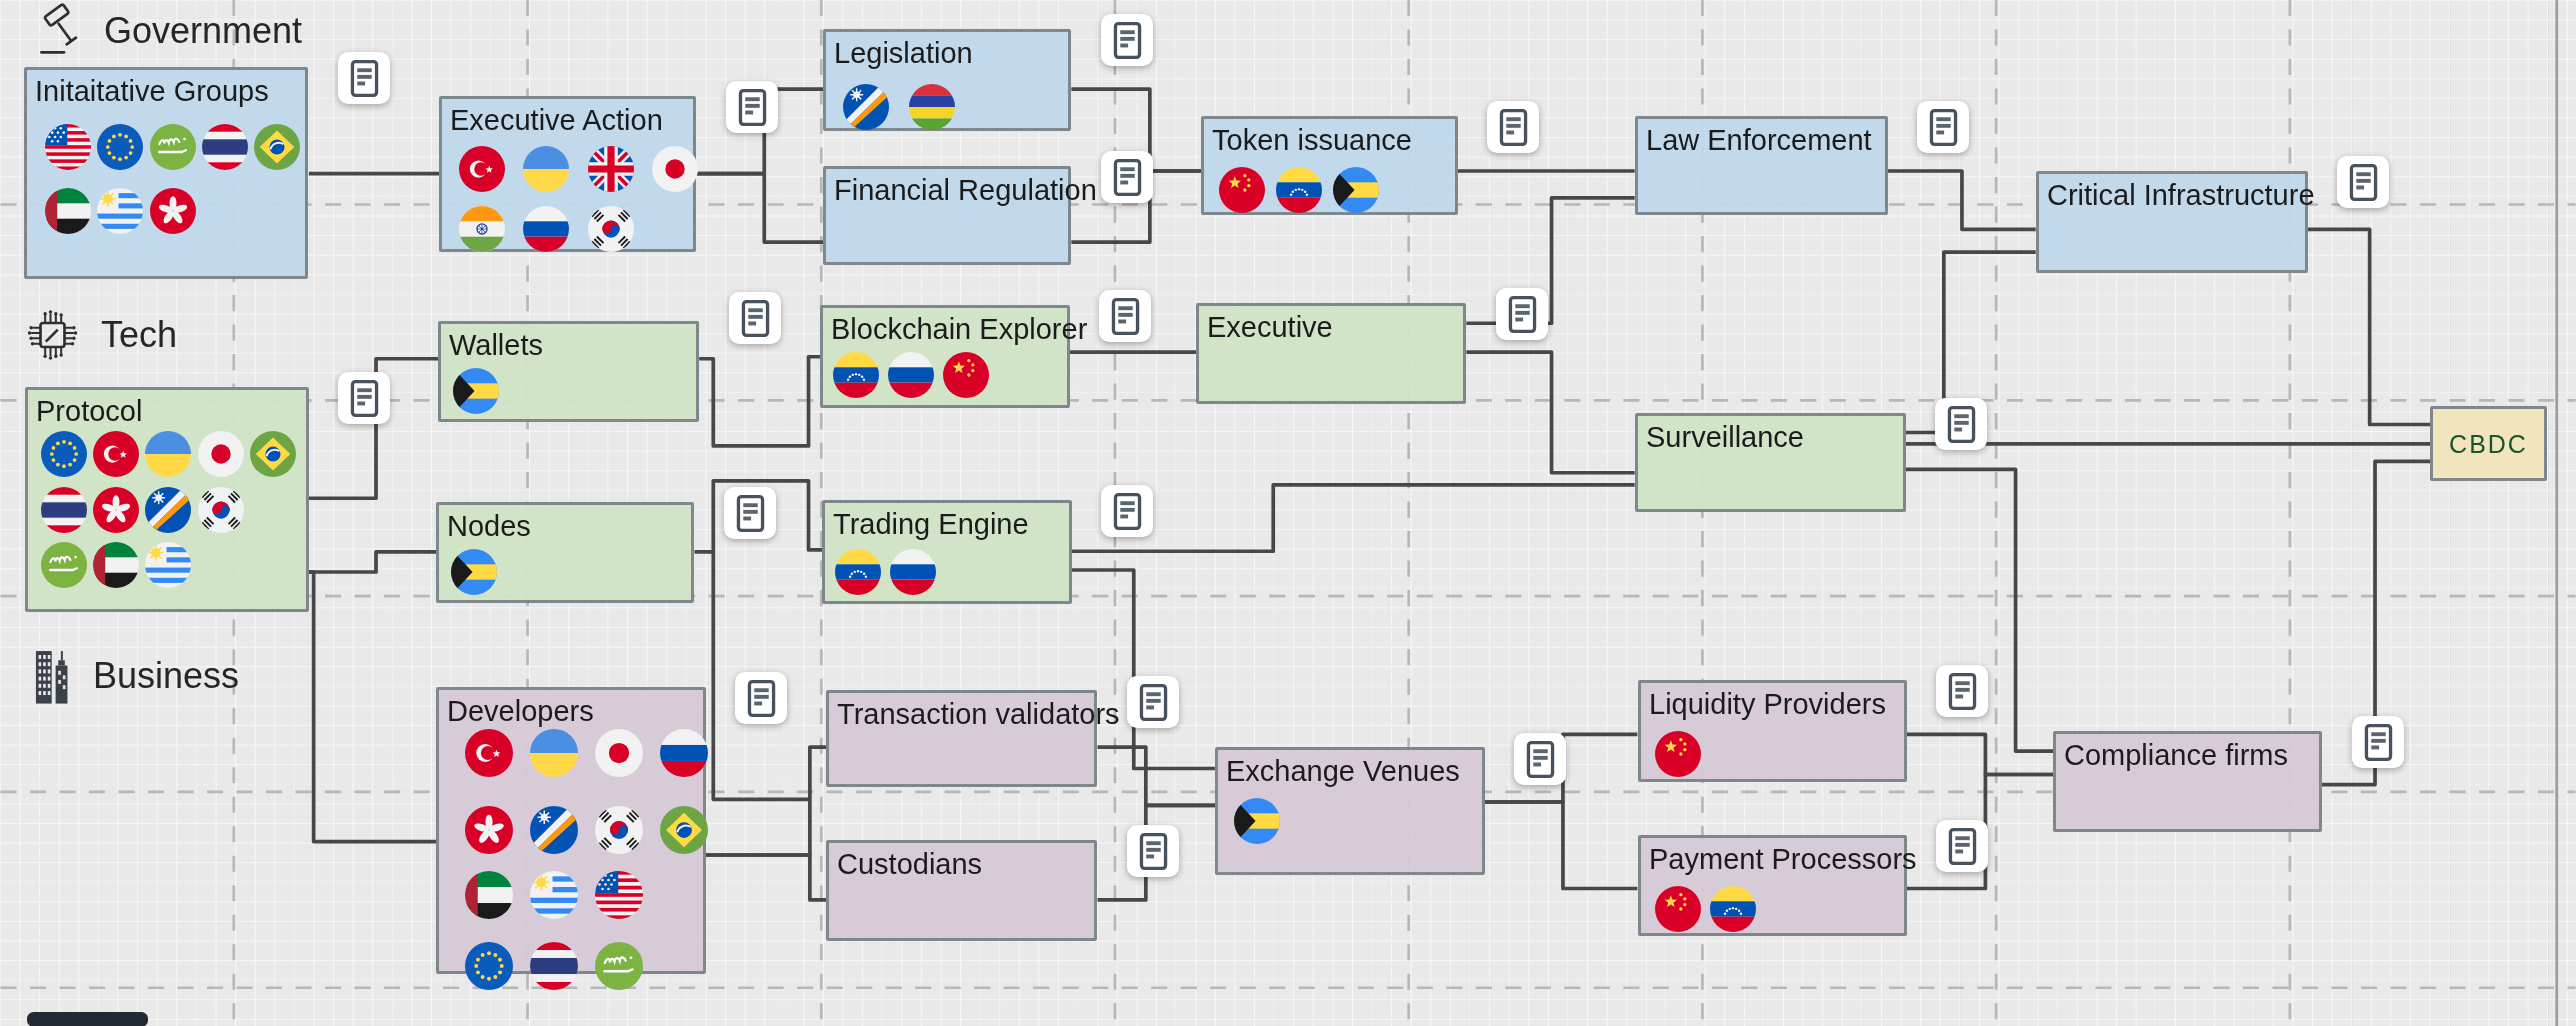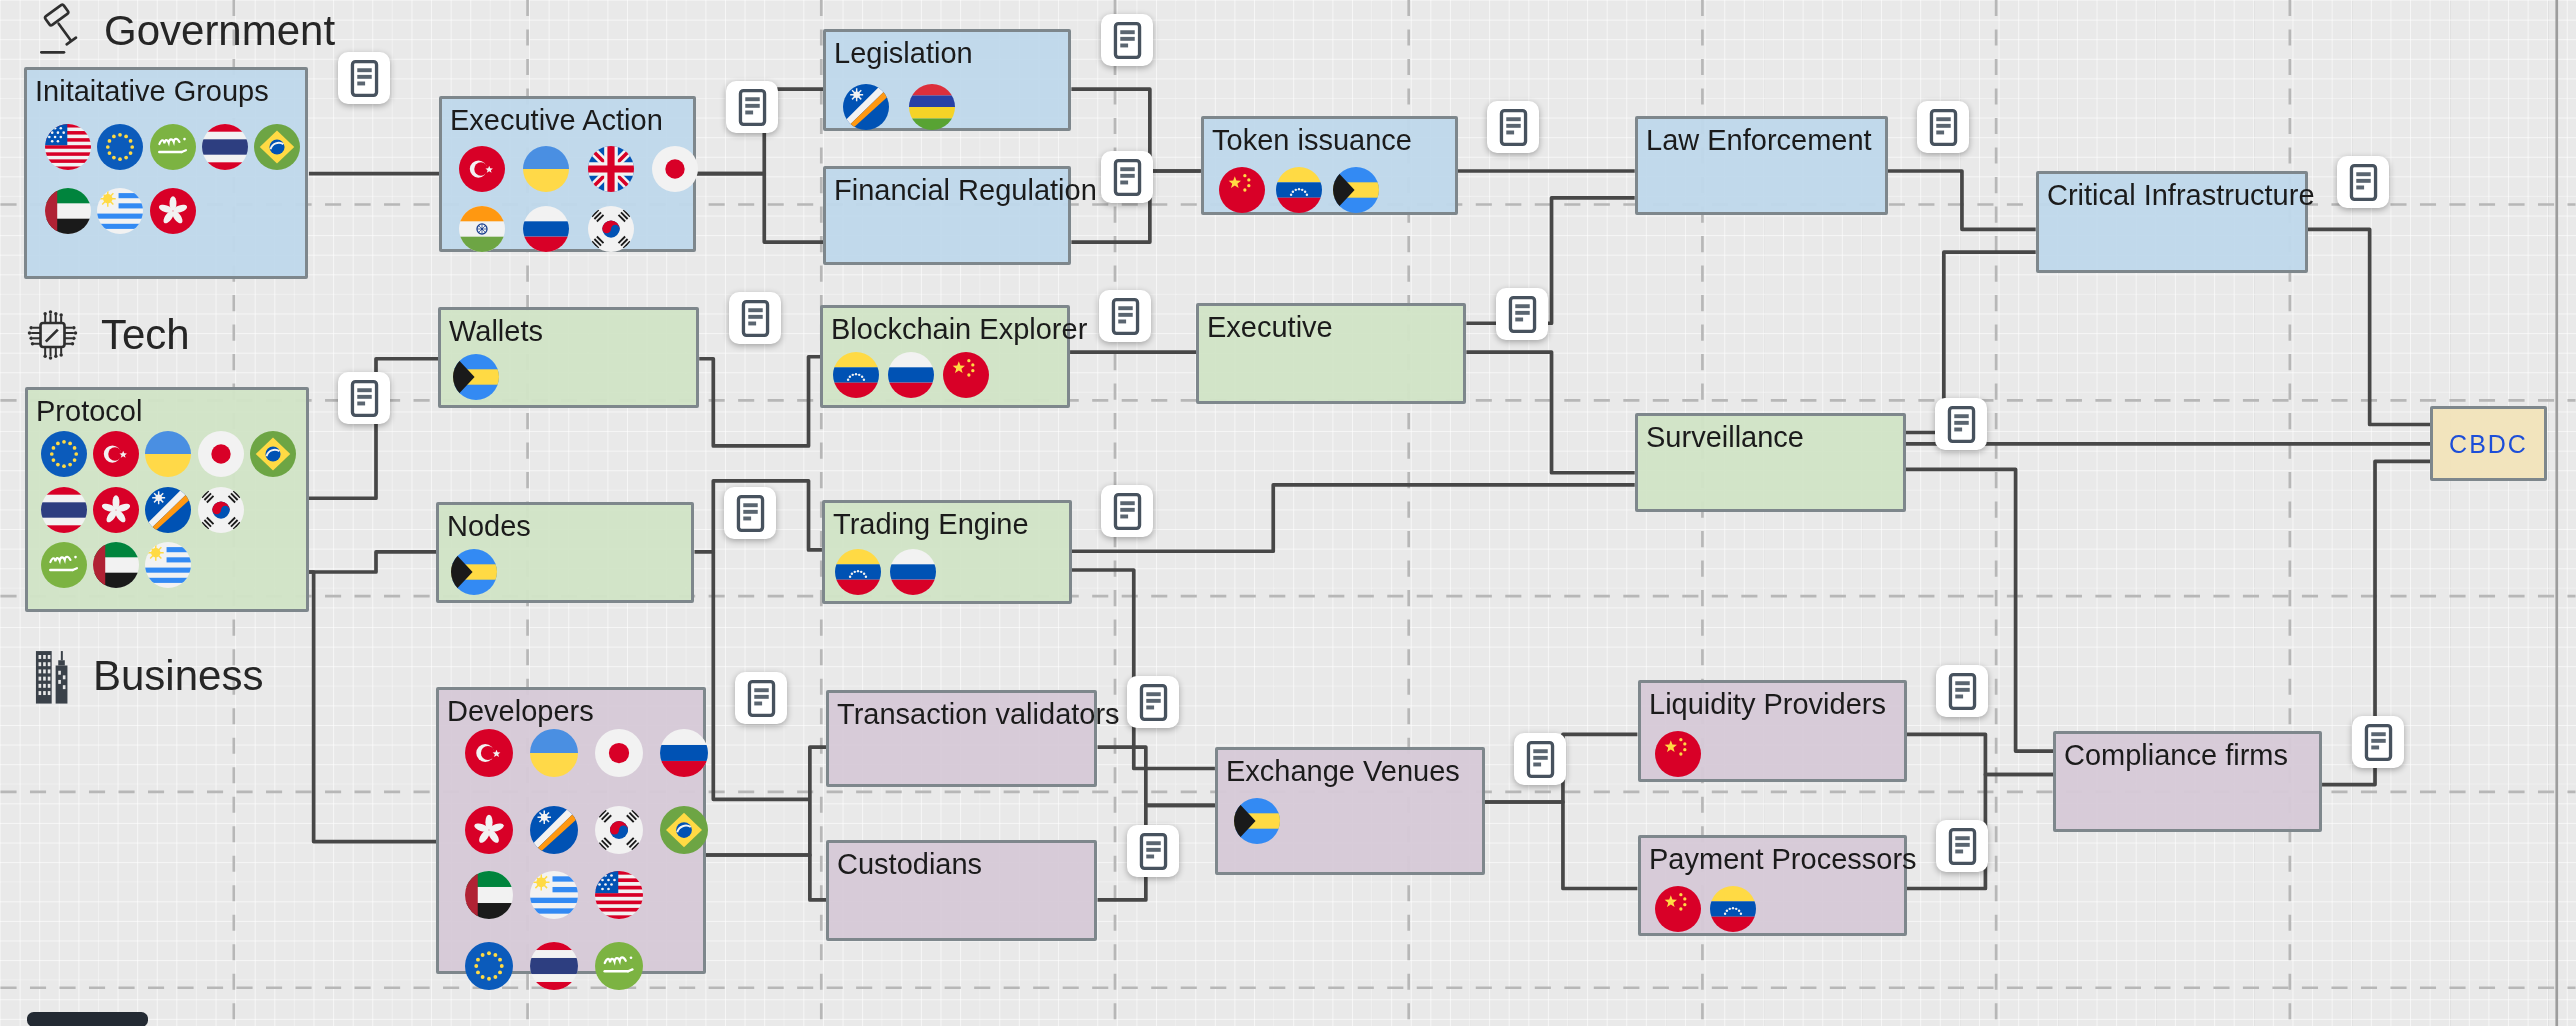--- a/index.html
+++ b/index.html
@@ -18,26 +18,26 @@
   #edge-layer .edge{fill:none;stroke:#474747;stroke-width:5.5;stroke-linejoin:round;}
   #edge-layer .major-gridline{stroke:#b7b7b7;stroke-width:4;stroke-dasharray:24 20;}
   #edge-layer .page-border{stroke:#9d9d9d;stroke-width:4;}
   #nodes-layer{position:absolute;left:0;top:0;width:2576px;height:1026px;z-index:2;}
   .node{position:absolute;box-sizing:border-box;border:3.4px solid #7e878c;border-radius:2px;z-index:2;}
   .sec-government{background:rgba(191,216,235,.95);}
   .sec-tech{background:rgba(209,228,198,.95);}
   .sec-business{background:rgba(214,201,215,.95);}
   .sec-cbdc{background:rgba(242,227,187,.97);}
   .node-title{position:absolute;left:8px;top:4px;font-size:29px;line-height:1.2;color:#1b1b1b;white-space:nowrap;}
-  .node-cbdc .node-title{position:absolute;left:0;top:0;width:100%;height:100%;display:flex;align-items:center;justify-content:center;font-size:25px;letter-spacing:2px;color:#1d4ed8;}
+  .node-cbdc .node-title{position:absolute;left:0;top:0;width:100%;height:100%;display:flex;align-items:center;justify-content:center;font-size:25px;letter-spacing:2px;color:#14532d;}
   .flag{position:absolute;}
   .note{position:absolute;width:52px;height:52px;background:#fff;border-radius:10px;
         box-shadow:0 2px 6px rgba(0,0,0,.3);display:flex;align-items:center;justify-content:center;z-index:3;}
   .section{position:absolute;display:flex;align-items:center;gap:19px;z-index:2;}
-  .sec-label{font-size:42px;color:#262626;}
+  .sec-label{font-size:36px;color:#262626;}
   .sec-icon{flex:none;}
   .scroll-thumb{position:absolute;background:#232a33;border-radius:6.7px;z-index:4;}
 </style>
 </head>
 <body>
 
 <svg width="0" height="0" style="position:absolute" aria-hidden="true">
 <defs>
 <clipPath id="circ">
         <circle cx="32" cy="32" r="32"></circle>
@@ -533,21 +533,21 @@
         </svg>
         <svg class="flag" viewBox="0 0 64 64" width="46" height="46" style="left: 117px; top: 152px;">
           <use href="#f-uy"></use>
         </svg>
       </div>
       <div class="note" style="left: 338px; top: 372px;">
         <svg viewBox="0 0 78 78" width="47" height="47">
           <use href="#note-glyph"></use>
         </svg>
       </div>
-      <div class="node sec-tech" style="left: 438px; top: 307px; width: 261px; height: 101px;">
+      <div class="node sec-tech" style="left: 438px; top: 321px; width: 261px; height: 101px;">
         <span class="node-title">Wallets</span>
         <svg class="flag" viewBox="0 0 64 64" width="46" height="46" style="left: 12px; top: 44px;">
           <use href="#f-bs"></use>
         </svg>
       </div>
       <div class="note" style="left: 729px; top: 292px;">
         <svg viewBox="0 0 78 78" width="47" height="47">
           <use href="#note-glyph"></use>
         </svg>
       </div>

